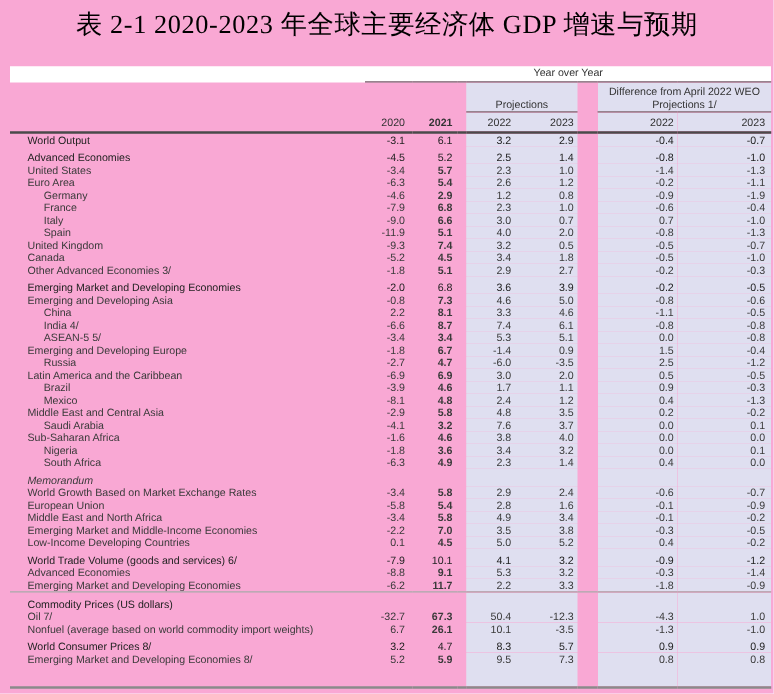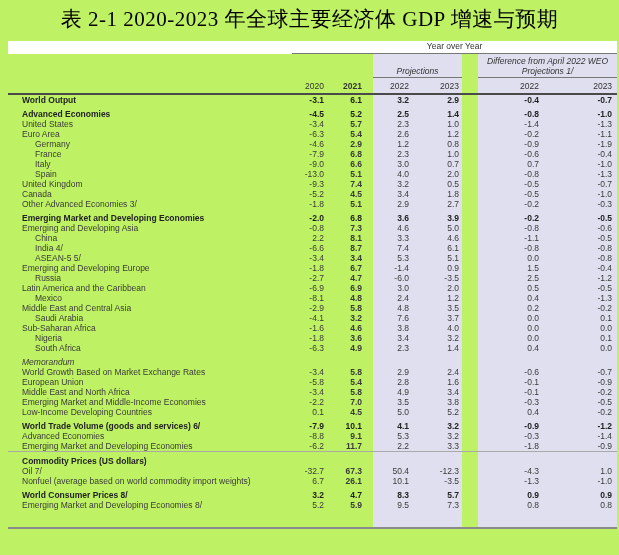--- a/index.html
+++ b/index.html
@@ -1,45 +1,45 @@
 <!DOCTYPE html>
 <html lang="zh"><head>
 <meta charset="utf-8">
 <style>
   html,body{margin:0;padding:0;background:#fff;}
   .page{
-    width:619px;height:555px;background:#bef264;overflow:hidden;
+    width:619px;height:555px;background:#f9a8d4;overflow:hidden;
     font-family:"Liberation Sans","DejaVu Sans",sans-serif;color:#3a3a3a;
   }
   .title{
     text-align:center;padding-top:5px;
     font-family:"Liberation Serif","DejaVu Serif",serif;
     font-size:21px;color:#000;letter-spacing:0.5px;white-space:nowrap;
   }
   table.gdp{
     border-collapse:collapse;table-layout:fixed;
-    margin:8px 0 0 8px;width:609px;
+    margin:20px 0 0 8px;width:609px;
   }
   col.shade{background:#dfdff0;}
   td{padding:0;white-space:nowrap;overflow:hidden;font-size:8.5px;line-height:10px;}
   
   thead td{color:#333;}
   tr.rowA td{background:#fff;}
   td.yoy{text-align:center;border-bottom:1px solid #777;padding-bottom:2px;font-size:8.5px;}
   tr.rowB td{vertical-align:bottom;height:22px;}
-  td.grp{text-align:center;border-bottom:1px solid #777;padding-bottom:1px;font-size:8.5px;line-height:9.5px;font-style:italic;}
+  td.grp{text-align:center;border-bottom:1px solid #777;padding-bottom:1px;font-size:8.5px;line-height:9.5px;}
   tr.rowC td{height:13px;vertical-align:bottom;border-bottom:2px solid #4a4a4a;padding-bottom:2px;color:#333;}
   
   td.lbl{padding-left:14px;text-align:left;}
   td.lbl.ind{padding-left:27px;}
   td.num{text-align:right;}
   td.c0{padding-right:6px;} td.c1{padding-right:4px;font-weight:bold;}
   td.c2{padding-right:3px;} td.c3{padding-right:3px;}
   td.c4{padding-right:3px;} td.c5{padding-right:5px;}
-  tr.bold td{font-weight:bold;color:#222;}
+  tr.bold td{font-weight:normal;color:#222;}
   tr.italic td.lbl{font-style:italic;}
   tr.gap td{padding-top:4px;}
   tr.topline td{border-top:1px solid #a9a9a9;}
   tr.last td{border-bottom:2.5px solid #8a8a8a;padding-bottom:17px;}
 </style>
 </head>
 <body>
 
 <div class="page">
   <div class="title">表 2-1 2020-2023 年全球主要经济体 GDP 增速与预期</div>
@@ -158,21 +158,21 @@
           <td class="num c1">6.6</td>
           <td class="sp"></td>
           <td class="num c2">3.0</td>
           <td class="num c3">0.7</td>
           <td class="sp"></td>
           <td class="num c4">0.7</td>
           <td class="num c5">-1.0</td>
         </tr>
         <tr class="r">
           <td class="lbl ind">Spain</td>
-          <td class="num c0">-13.0</td>
+          <td class="num c0">-11.9</td>
           <td class="num c1">5.1</td>
           <td class="sp"></td>
           <td class="num c2">4.0</td>
           <td class="num c3">2.0</td>
           <td class="sp"></td>
           <td class="num c4">-0.8</td>
           <td class="num c5">-1.3</td>
         </tr>
         <tr class="r">
           <td class="lbl">United Kingdom</td>
@@ -287,20 +287,31 @@
         <tr class="r">
           <td class="lbl">Latin America and the Caribbean</td>
           <td class="num c0">-6.9</td>
           <td class="num c1">6.9</td>
           <td class="sp"></td>
           <td class="num c2">3.0</td>
           <td class="num c3">2.0</td>
           <td class="sp"></td>
           <td class="num c4">0.5</td>
           <td class="num c5">-0.5</td>
+        </tr>
+        <tr class="r">
+          <td class="lbl ind">Brazil</td>
+          <td class="num c0">-3.9</td>
+          <td class="num c1">4.6</td>
+          <td class="sp"></td>
+          <td class="num c2">1.7</td>
+          <td class="num c3">1.1</td>
+          <td class="sp"></td>
+          <td class="num c4">0.9</td>
+          <td class="num c5">-0.3</td>
         </tr>
         <tr class="r">
           <td class="lbl ind">Mexico</td>
           <td class="num c0">-8.1</td>
           <td class="num c1">4.8</td>
           <td class="sp"></td>
           <td class="num c2">2.4</td>
           <td class="num c3">1.2</td>
           <td class="sp"></td>
           <td class="num c4">0.4</td>

